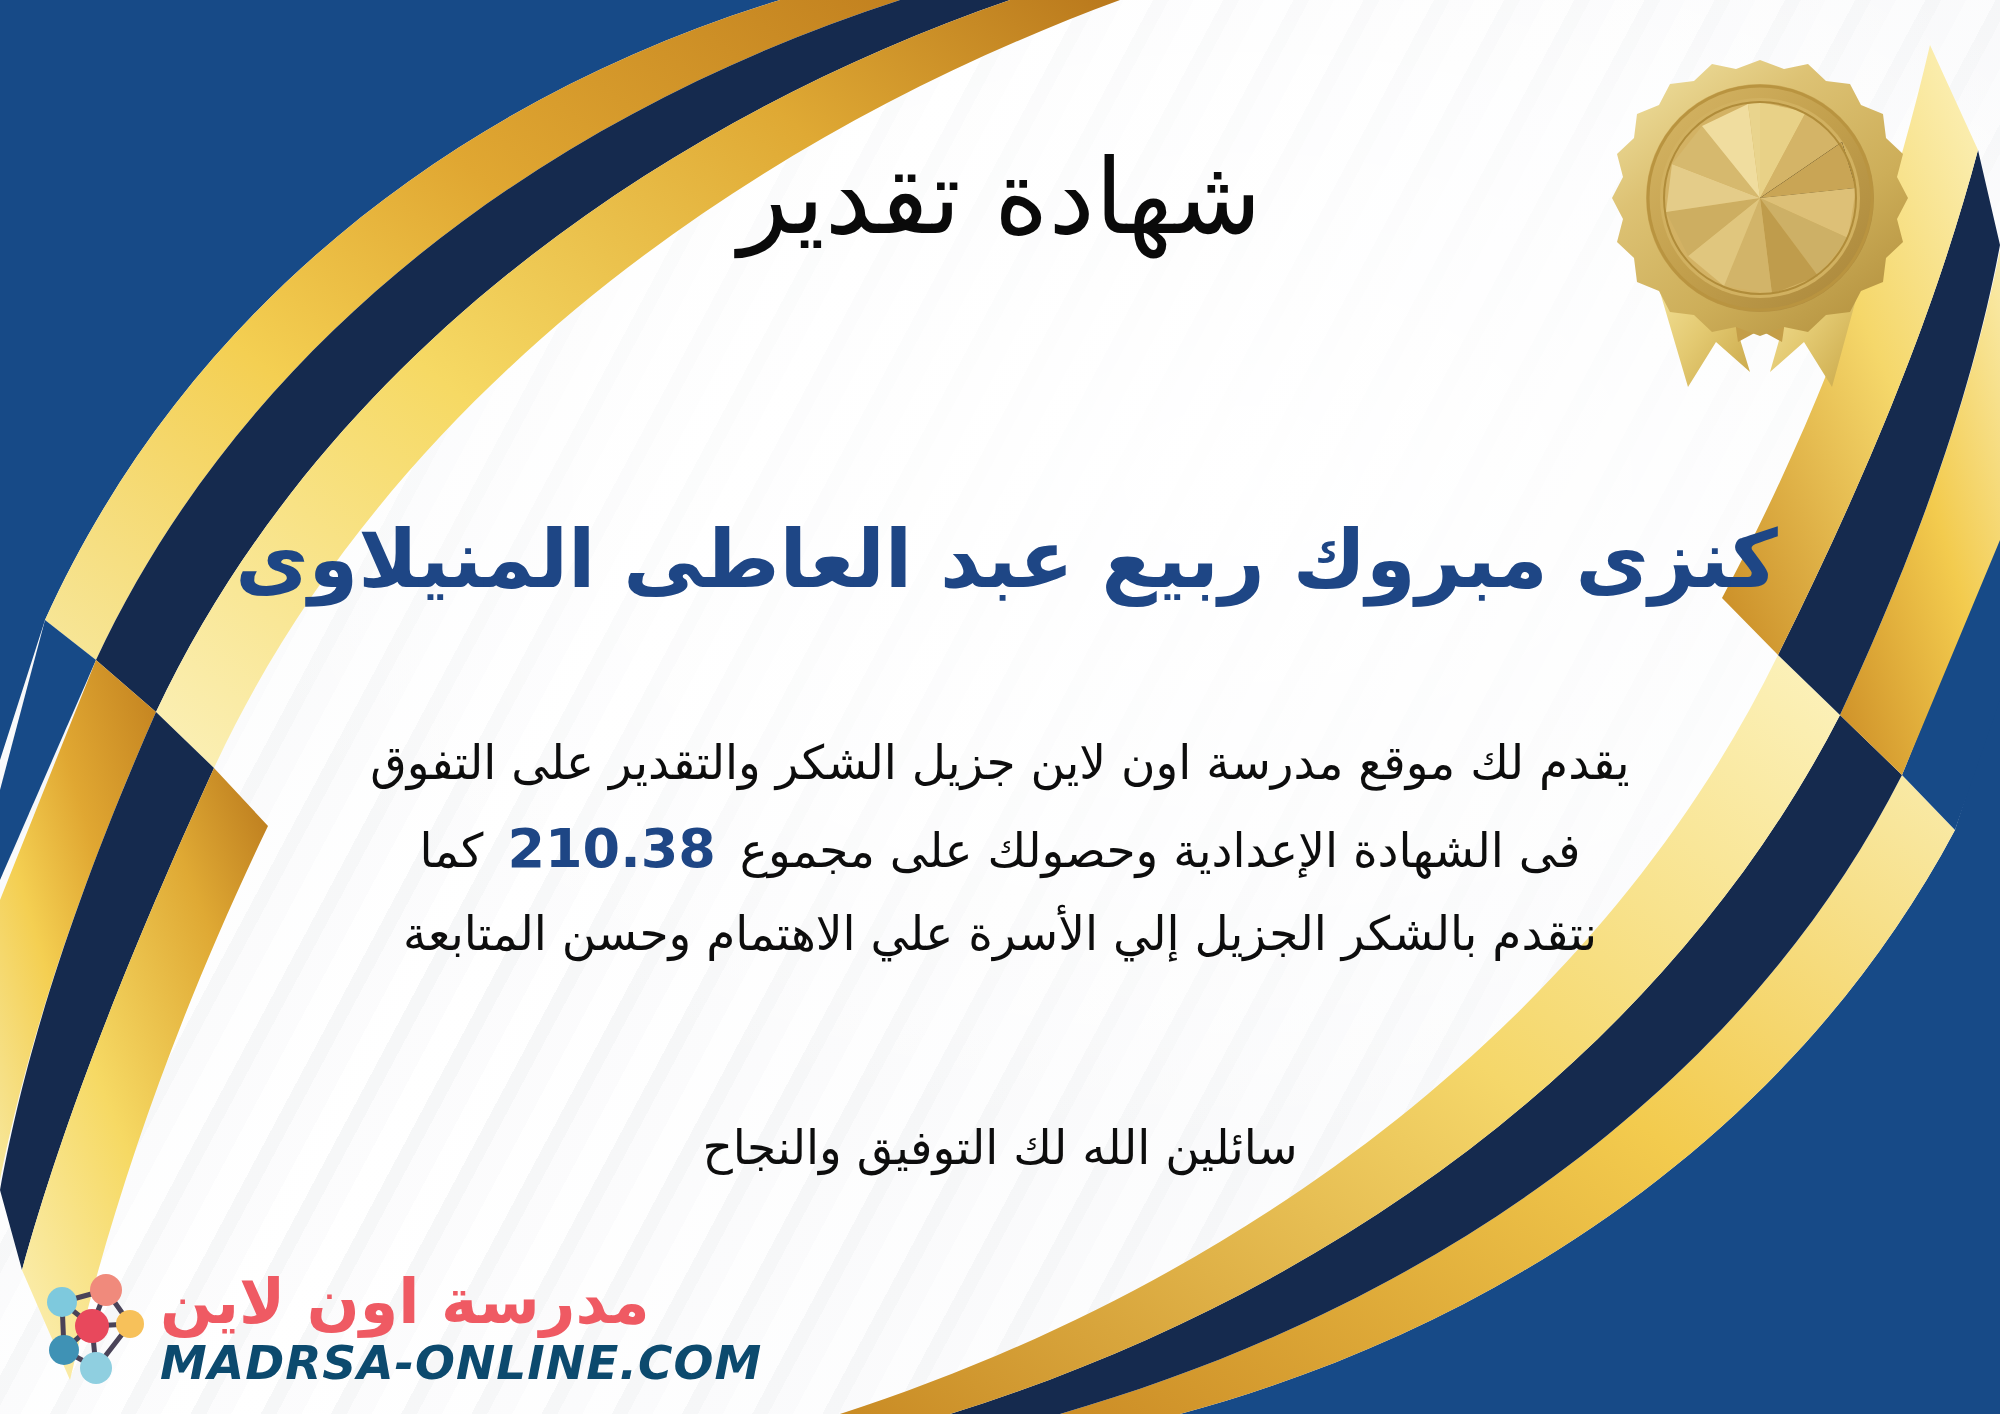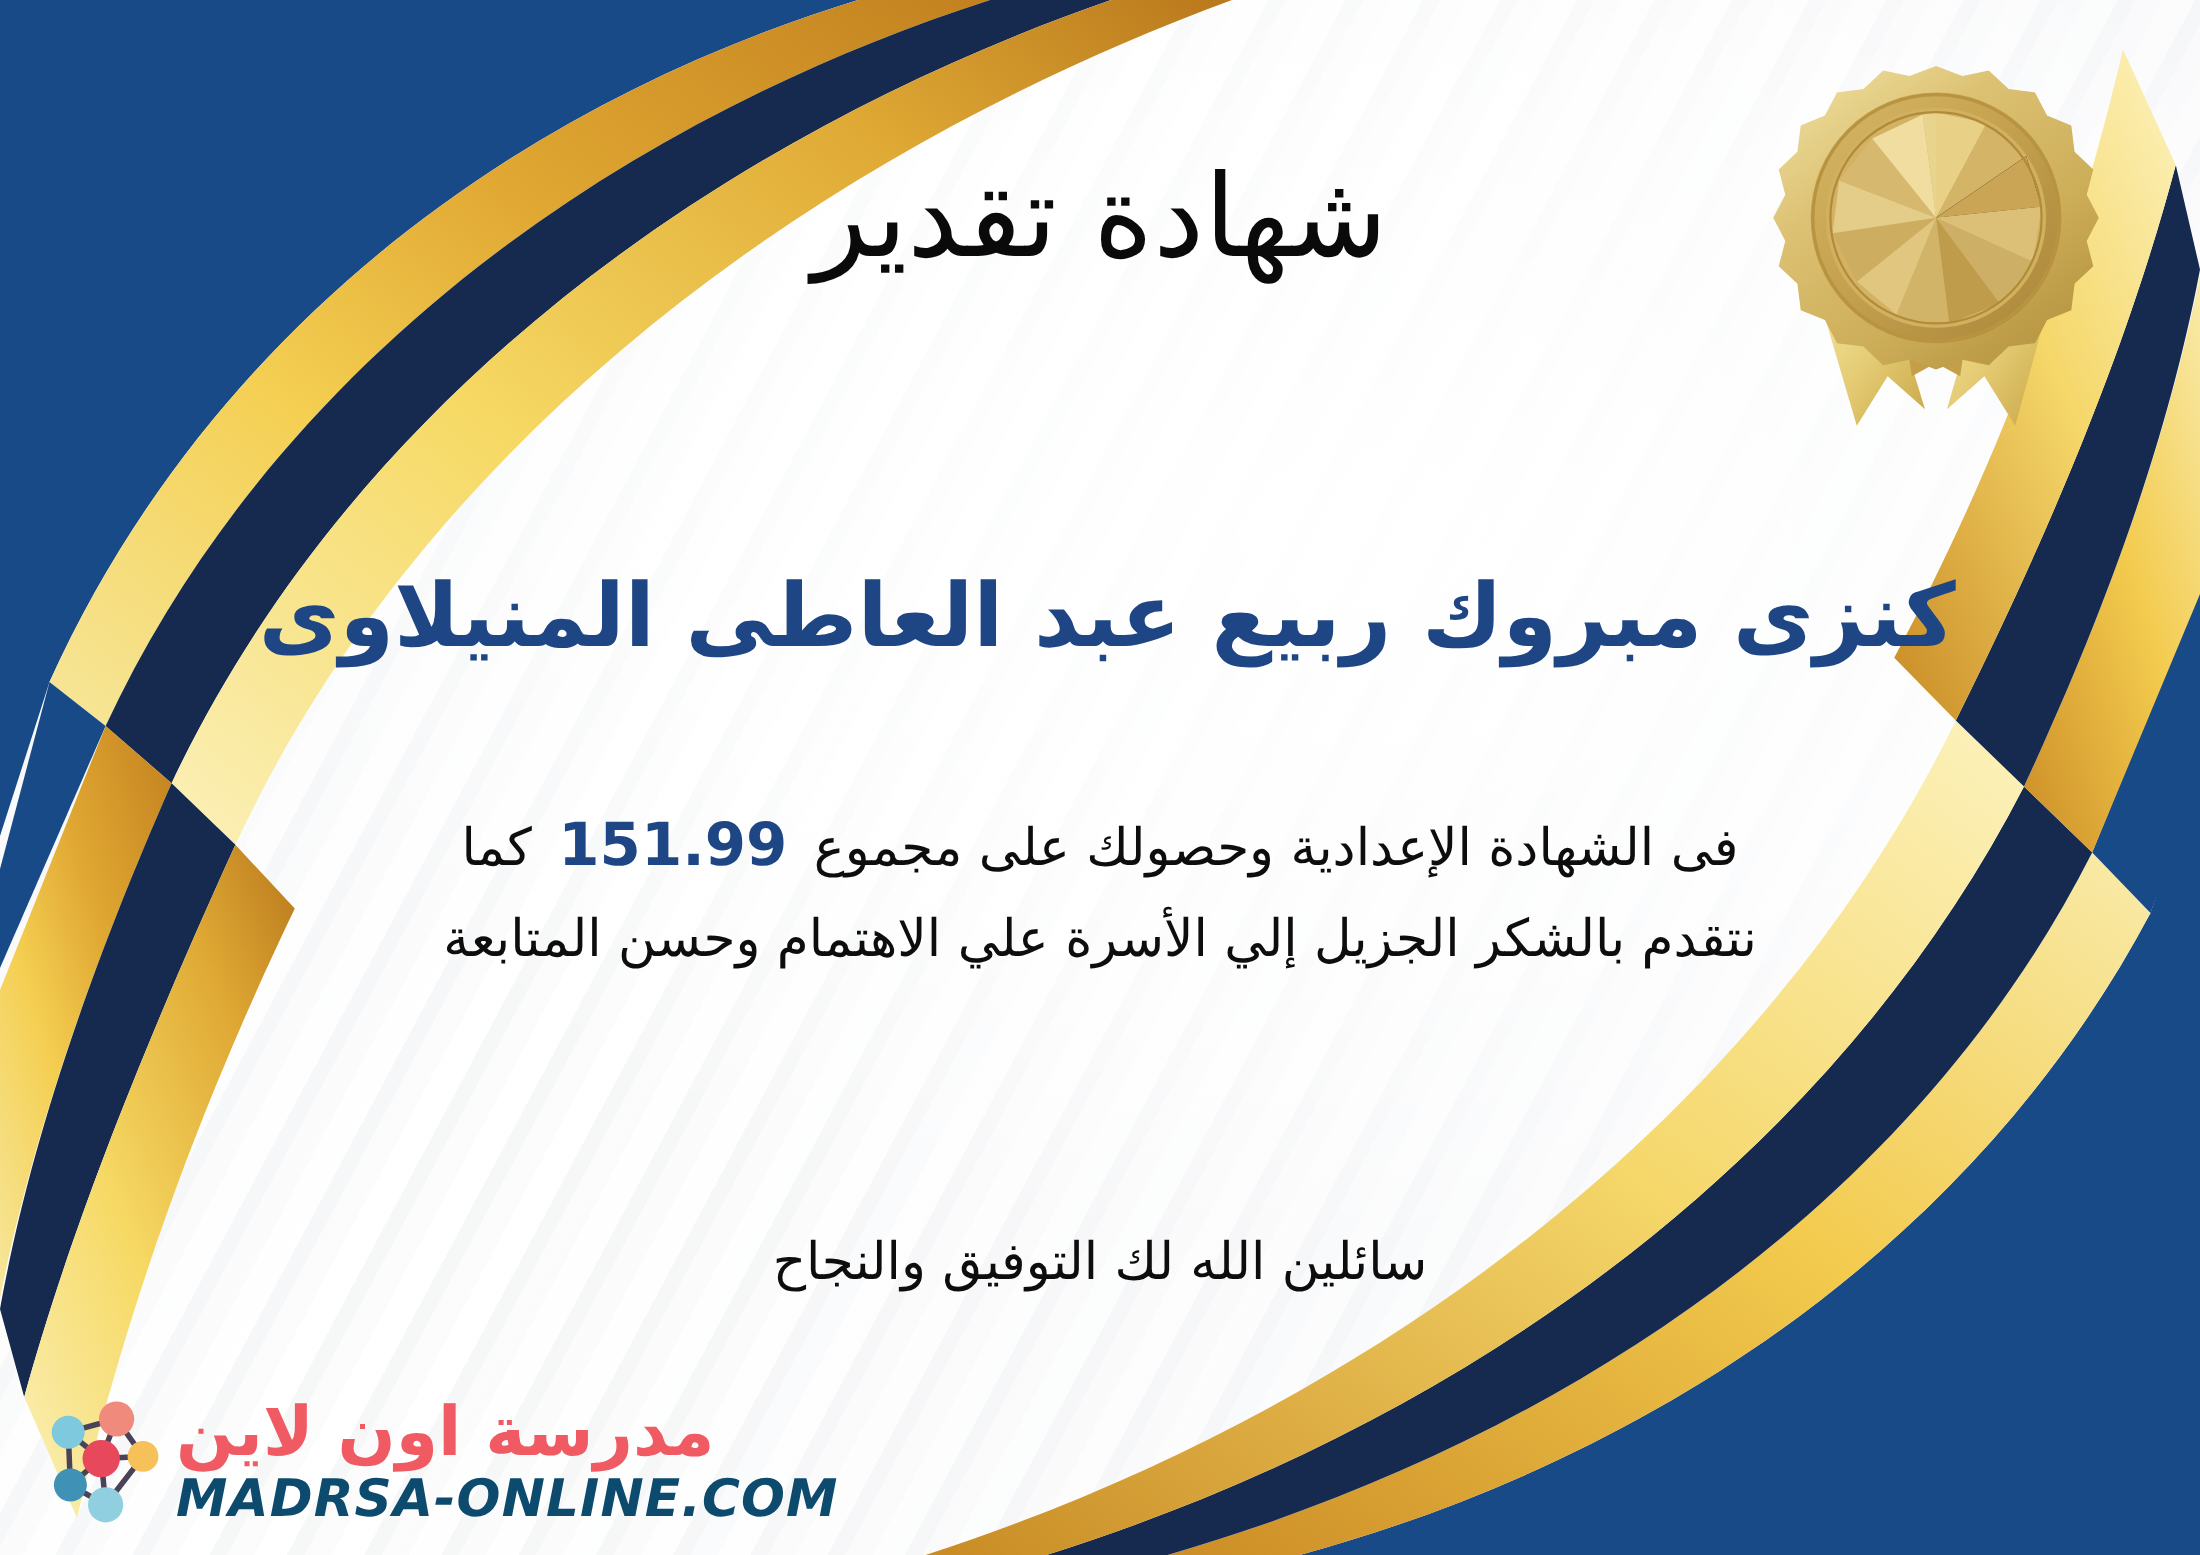--- a/index.html
+++ b/index.html
@@ -287,22 +287,23 @@
     <circle cx="160" cy="156" r="96" fill="none" stroke="#b08c3a" stroke-width="2"></circle>
   </svg>
 
   <div class="content">
 
     <div class="cert-title">شهادة تقدير</div>
 
     <div class="student-name">كنزى مبروك ربيع عبد العاطى المنيلاوى</div>
 
     <div class="body-block">
+      <p class="body-line">يقدم لك موقع مدرسة اون لاين جزيل الشكر  والتقدير على التفوق</p>
       <p class="body-line">
-        <span>فى الشهادة الإعدادية وحصولك على مجموع</span><span class="score">151.99</span><span>كما</span>
+        <span>فى الشهادة الإعدادية وحصولك على مجموع</span><span class="score">210.38</span><span>كما</span>
       </p>
       <p class="body-line">نتقدم  بالشكر الجزيل إلي الأسرة علي الاهتمام وحسن المتابعة</p>
     </div>
 
     <div class="closing-line">سائلين الله لك التوفيق  والنجاح</div>
 
     <div class="brand">
       <svg class="brand-mark" viewBox="0 0 112 120">
         <g stroke="#4a4358" stroke-width="5" stroke-linecap="round">
           <line x1="28" y1="34" x2="72" y2="22"></line>

